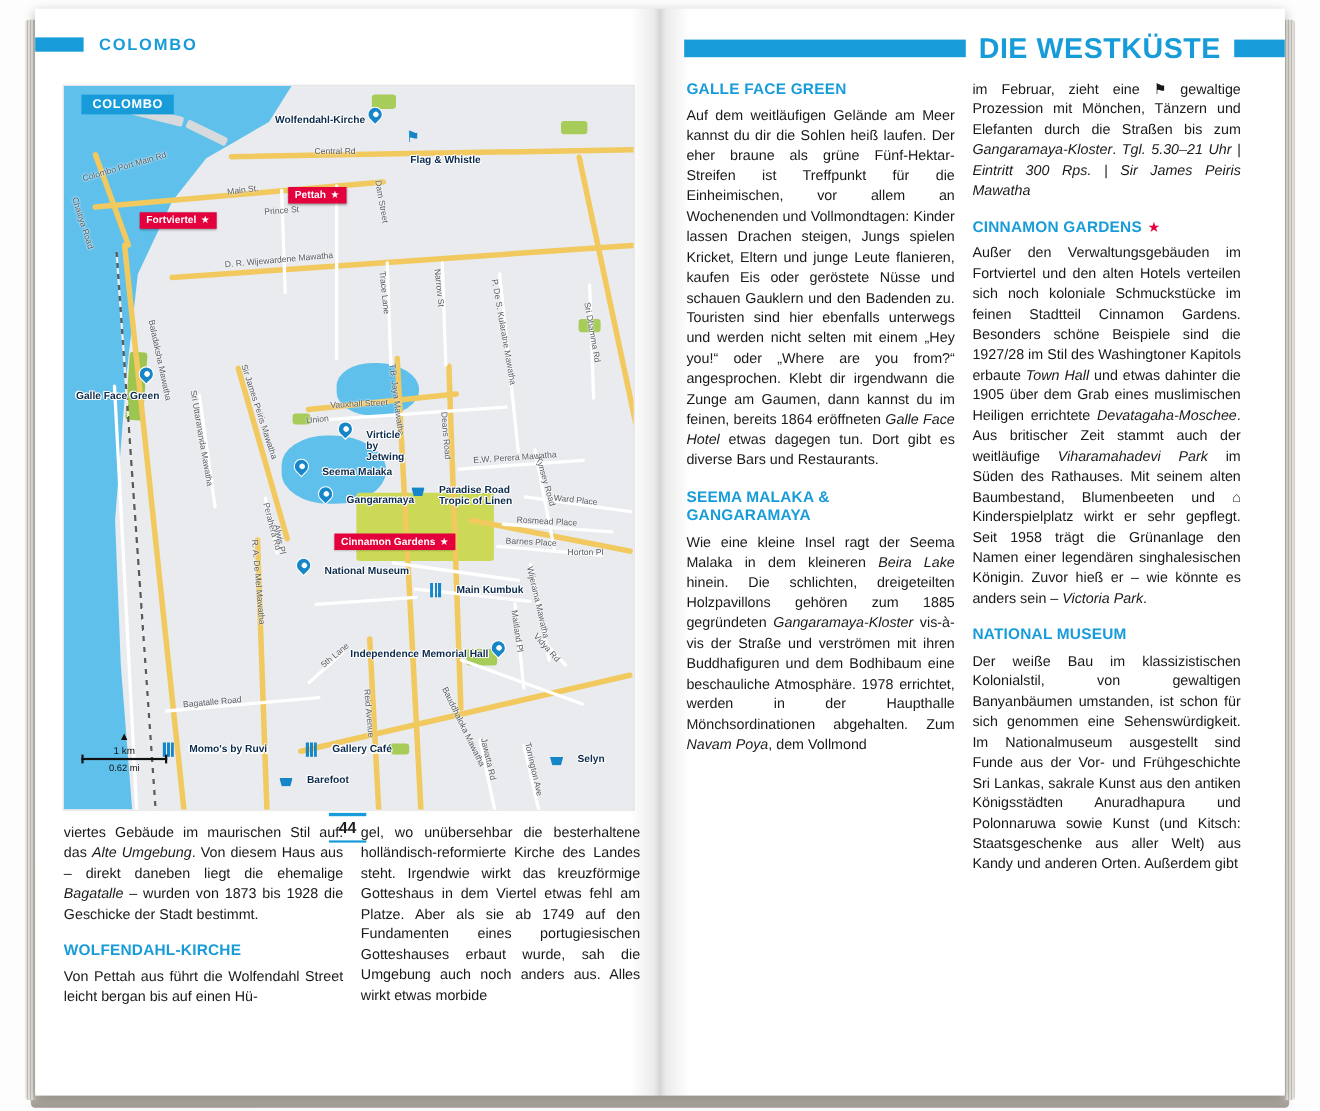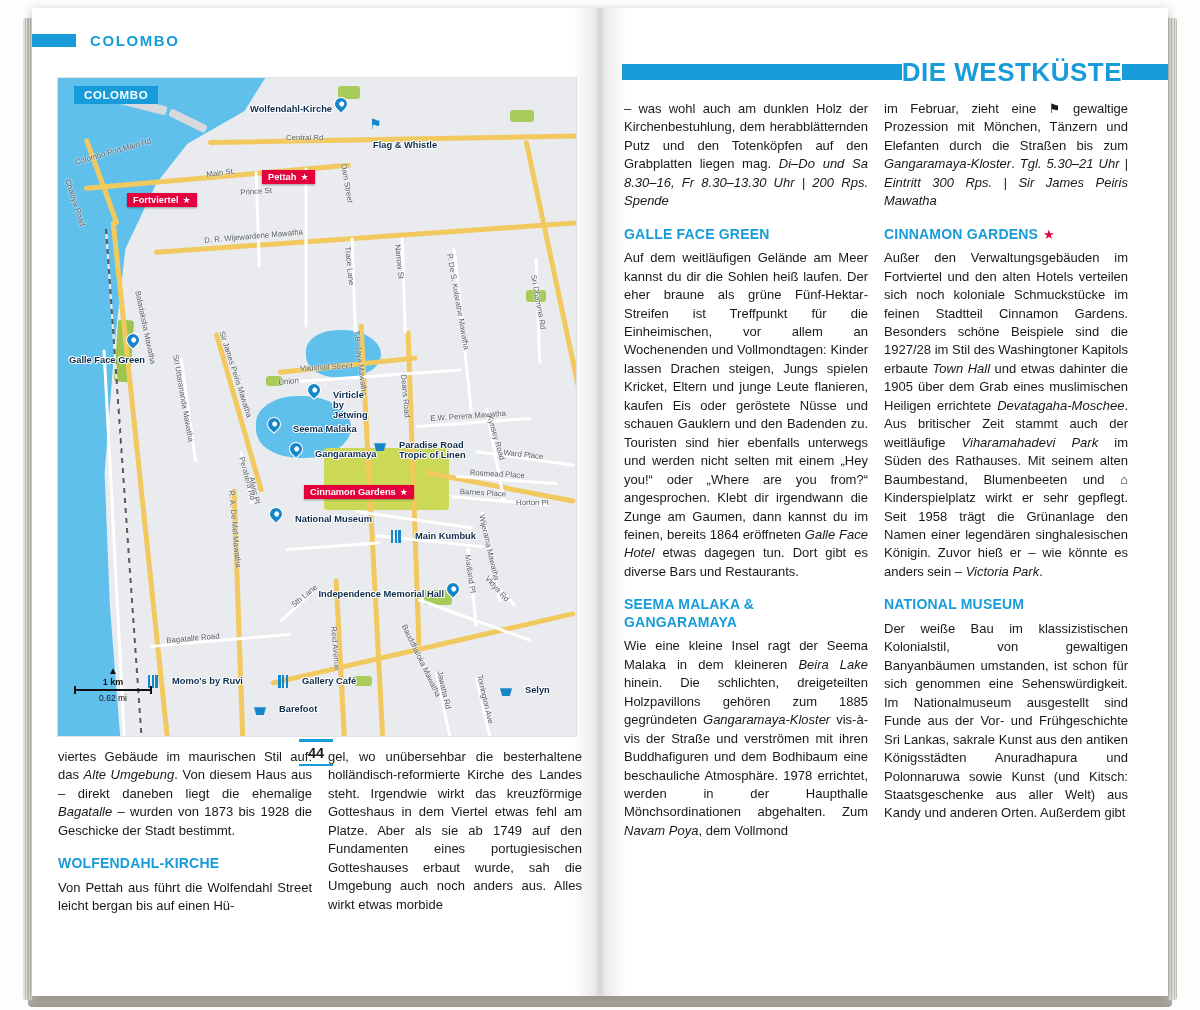--- a/index.html
+++ b/index.html
@@ -18,21 +18,21 @@
     transform:translateX(-50%);pointer-events:none;
     background:linear-gradient(to right,rgba(0,0,0,0),rgba(0,0,0,.08) 40%,rgba(0,0,0,.17) 50%,rgba(0,0,0,.08) 60%,rgba(0,0,0,0));}
   .page{width:568px;height:777px;box-sizing:border-box;position:relative;background:#fff;}
   .page.left{padding:22px 18px 0 26px;}
   .page.right{padding:22px 40px 0 24px;}
 
   
   .ph{display:flex;align-items:center;height:20px;}
   .page.left .hbar{width:44px;height:13px;background:var(--blue);margin-left:-26px;}
   .page.left .htitle{margin-left:14px;font-size:15px;font-weight:bold;color:var(--blue);letter-spacing:1.6px;}
-  .page.right .ph{justify-content:flex-end;height:28px;margin-top:28px;}
+  .page.right .ph{justify-content:flex-end;gap:12px;height:28px;}
   .page.right .hbar.long{flex:1;height:16px;background:var(--blue);margin-left:-2px;}
   .page.right .htitle{font-size:26px;font-weight:bold;color:var(--blue);letter-spacing:.5px;white-space:nowrap;}
   .page.right .hbar.short{width:46px;height:16px;background:var(--blue);margin-right:-40px;}
 
   
   .map{position:relative;width:518px;height:658px;margin-top:28px;background:#e9ebee;
     overflow:hidden;outline:1px solid #e1e1e1;}
   .sea{position:absolute;inset:0;z-index:1;background:var(--water);
     clip-path:polygon(0 0,40% 0,36% 5%,25% 10%,19% 16%,13% 26%,11% 40%,9% 60%,10% 80%,12% 100%,0 100%);}
   .pier{position:absolute;z-index:2;background:#d7dadd;border-radius:2px;transform-origin:0 50%;}
@@ -60,21 +60,21 @@
   .ic-shop{position:absolute;left:-6px;top:-5px;width:12px;height:10px;background:#1686c8;
     clip-path:polygon(0 22%,100% 22%,82% 100%,18% 100%);}
   .ic-flag{position:absolute;left:-2px;top:-16px;color:#1686c8;font-size:14px;font-weight:bold;line-height:1;}
   .red-label{position:absolute;z-index:6;background:var(--red);color:#fff;font-size:9.3px;font-weight:bold;
     padding:2px 6px;white-space:nowrap;box-shadow:0 1px 2px rgba(0,0,0,.35);}
   .red-star{margin-left:4px;font-size:9px;}
   .map-title{position:absolute;left:16px;top:8px;z-index:6;background:var(--blue);color:#fff;
     font-weight:bold;font-size:11.5px;letter-spacing:.6px;padding:3px 10px;}
   .map-scale{position:absolute;left:14px;top:588px;width:82px;z-index:6;text-align:center;color:#111;}
   .map-scale .north{font-size:10px;line-height:1;}
-  .map-scale .km{font-size:9px;font-weight:bold;margin:1px 0 2px;}
+  .map-scale .km{font-size:9px;font-weight:normal;margin:1px 0 2px;}
   .map-scale .bar{height:2px;background:#111;position:relative;margin:0 2px;}
   .map-scale .bar::before,.map-scale .bar::after{content:"";position:absolute;top:-3px;width:2px;height:8px;background:#111;}
   .map-scale .bar::before{left:0;}
   .map-scale .bar::after{right:0;}
   .map-scale .mi{font-size:8.5px;margin-top:2px;}
 
   
   .cols{display:flex;gap:16px;margin-top:12px;}
   .page.right .cols{margin-top:14px;}
   .col{flex:1;font-size:13px;line-height:1.42;text-align:justify;color:#191919;}
@@ -289,21 +289,20 @@
 
       <section class="page right">
         <header class="ph">
           <span class="hbar long"></span>
           <span class="htitle">DIE WESTKÜSTE</span>
           <span class="hbar short"></span>
         </header>
 
         <div class="cols">
           <div class="col">
-            <p>– was wohl auch am dunklen Holz der Kirchenbestuhlung, dem herabblätternden Putz und den Totenköpfen auf den Grabplatten liegen mag. <i>Di–Do und Sa 8.30–16, Fr 8.30–13.30 Uhr | 200 Rps. Spende</i></p>
             <h3>GALLE FACE GREEN</h3>
             <p>Auf dem weitläufigen Gelände am Meer kannst du dir die Sohlen heiß laufen. Der eher braune als grüne Fünf-Hektar-Streifen ist Treffpunkt für die Einheimischen, vor allem an Wochenenden und Vollmondtagen: Kinder lassen Drachen steigen, Jungs spielen Kricket, Eltern und junge Leute flanieren, kaufen Eis oder geröstete Nüsse und schauen Gauklern und den Badenden zu. Touristen sind hier ebenfalls unterwegs und werden nicht selten mit einem „Hey you!“ oder „Where are you from?“ angesprochen. Klebt dir irgendwann die Zunge am Gaumen, dann kannst du im feinen, bereits 1864 eröffneten <i>Galle Face Hotel</i> etwas dagegen tun. Dort gibt es diverse Bars und Restaurants.</p>
             <h3>SEEMA MALAKA &amp;
 GANGARAMAYA</h3>
             <p>Wie eine kleine Insel ragt der Seema Malaka in dem kleineren <i>Beira Lake</i> hinein. Die schlichten, dreigeteilten Holzpavillons gehören zum 1885 gegründeten <i>Gangaramaya-Kloster</i> vis-à-vis der Straße und verströmen mit ihren Buddhafiguren und dem Bodhibaum eine beschauliche Atmosphäre. 1978 errichtet, werden in der Haupthalle Mönchsordinationen abgehalten. Zum <i>Navam Poya</i>, dem Vollmond</p>
           </div>
           <div class="col">
             <p>im Februar, zieht eine <span class="inicon">⚑</span> gewaltige Prozession mit Mönchen, Tänzern und Elefanten durch die Straßen bis zum <i>Gangaramaya-Kloster</i>. <i>Tgl. 5.30–21 Uhr | Eintritt 300 Rps. | Sir James Peiris Mawatha</i></p>
             <h3><span>CINNAMON GARDENS</span><span class="hstar">★</span></h3>
             <p>Außer den Verwaltungsgebäuden im Fortviertel und den alten Hotels verteilen sich noch koloniale Schmuckstücke im feinen Stadtteil Cinnamon Gardens. Besonders schöne Beispiele sind die 1927/28 im Stil des Washingtoner Kapitols erbaute <i>Town Hall</i> und etwas dahinter die 1905 über dem Grab eines muslimischen Heiligen errichtete <i>Devatagaha-Moschee</i>. Aus britischer Zeit stammt auch der weitläufige <i>Viharamahadevi Park</i> im Süden des Rathauses. Mit seinem alten Baumbestand, Blumenbeeten und <span class="inicon">⌂</span> Kinderspielplatz wirkt er sehr gepflegt. Seit 1958 trägt die Grünanlage den Namen einer legendären singhalesischen Königin. Zuvor hieß er – wie könnte es anders sein – <i>Victoria Park</i>.</p>

